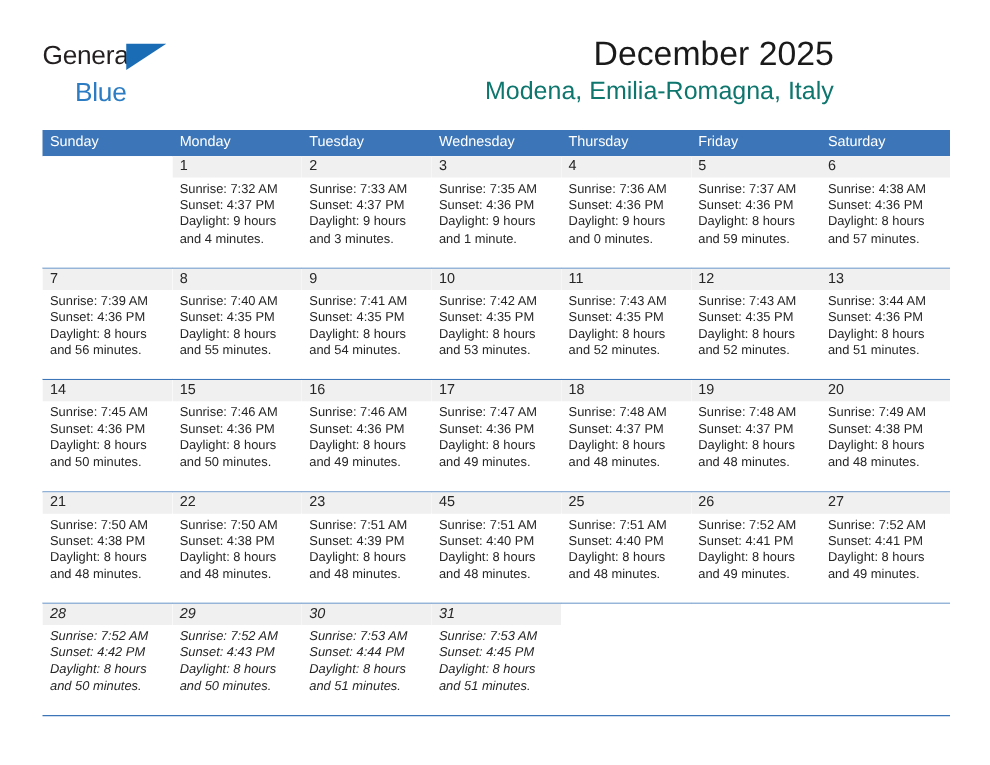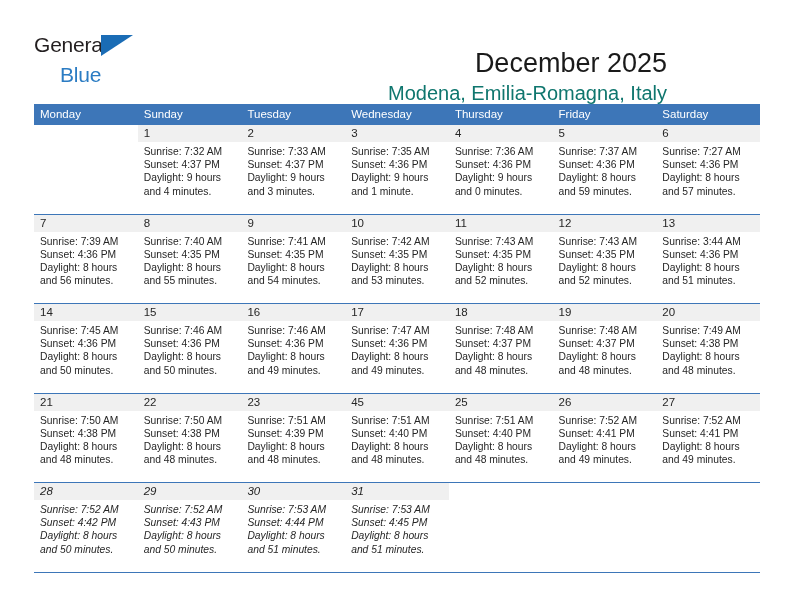--- a/index.html
+++ b/index.html
@@ -64,21 +64,20 @@
     height: 0;
     border-left: 32px solid #1a6cb5;
     border-bottom: 21px solid transparent;
   }
 
   .title-block {
     position: absolute;
     right: 36px;
     top: 27px;
     text-align: right;
-    margin-top: 20px;
   }
   .cal-title {
     font-size: 27px;
     color: #1a1a1a;
     line-height: 32px;
     white-space: nowrap;
   }
   .cal-subtitle {
     margin-top: 5px;
     font-size: 20px;
@@ -164,22 +163,22 @@
     <div class="title-block">
       <div class="cal-title">December 2025</div>
       <div class="cal-subtitle">Modena, Emilia-Romagna, Italy</div>
     </div>
 
   </div>
 
   <div class="calendar">
 
     <div class="weekday-row">
+      <div class="weekday">Sunday</div>
       <div class="weekday">Monday</div>
-      <div class="weekday">Sunday</div>
       <div class="weekday">Tuesday</div>
       <div class="weekday">Wednesday</div>
       <div class="weekday">Thursday</div>
       <div class="weekday">Friday</div>
       <div class="weekday">Saturday</div>
     </div>
 
     <div class="week">
       <div class="day empty">
         <span class="day-number"></span>
@@ -231,21 +230,21 @@
         <div class="day-info">
           <div>Sunrise: 7:37 AM</div>
           <div>Sunset: 4:36 PM</div>
           <div>Daylight: 8 hours</div>
           <div>and 59 minutes.</div>
         </div>
       </div>
       <div class="day">
         <span class="day-number">6</span>
         <div class="day-info">
-          <div>Sunrise: 7:27 AM</div>
+          <div>Sunrise: 4:38 AM</div>
           <div>Sunset: 4:36 PM</div>
           <div>Daylight: 8 hours</div>
           <div>and 57 minutes.</div>
         </div>
       </div>
     </div>
 
     <div class="week">
       <div class="day">
         <span class="day-number">7</span>

